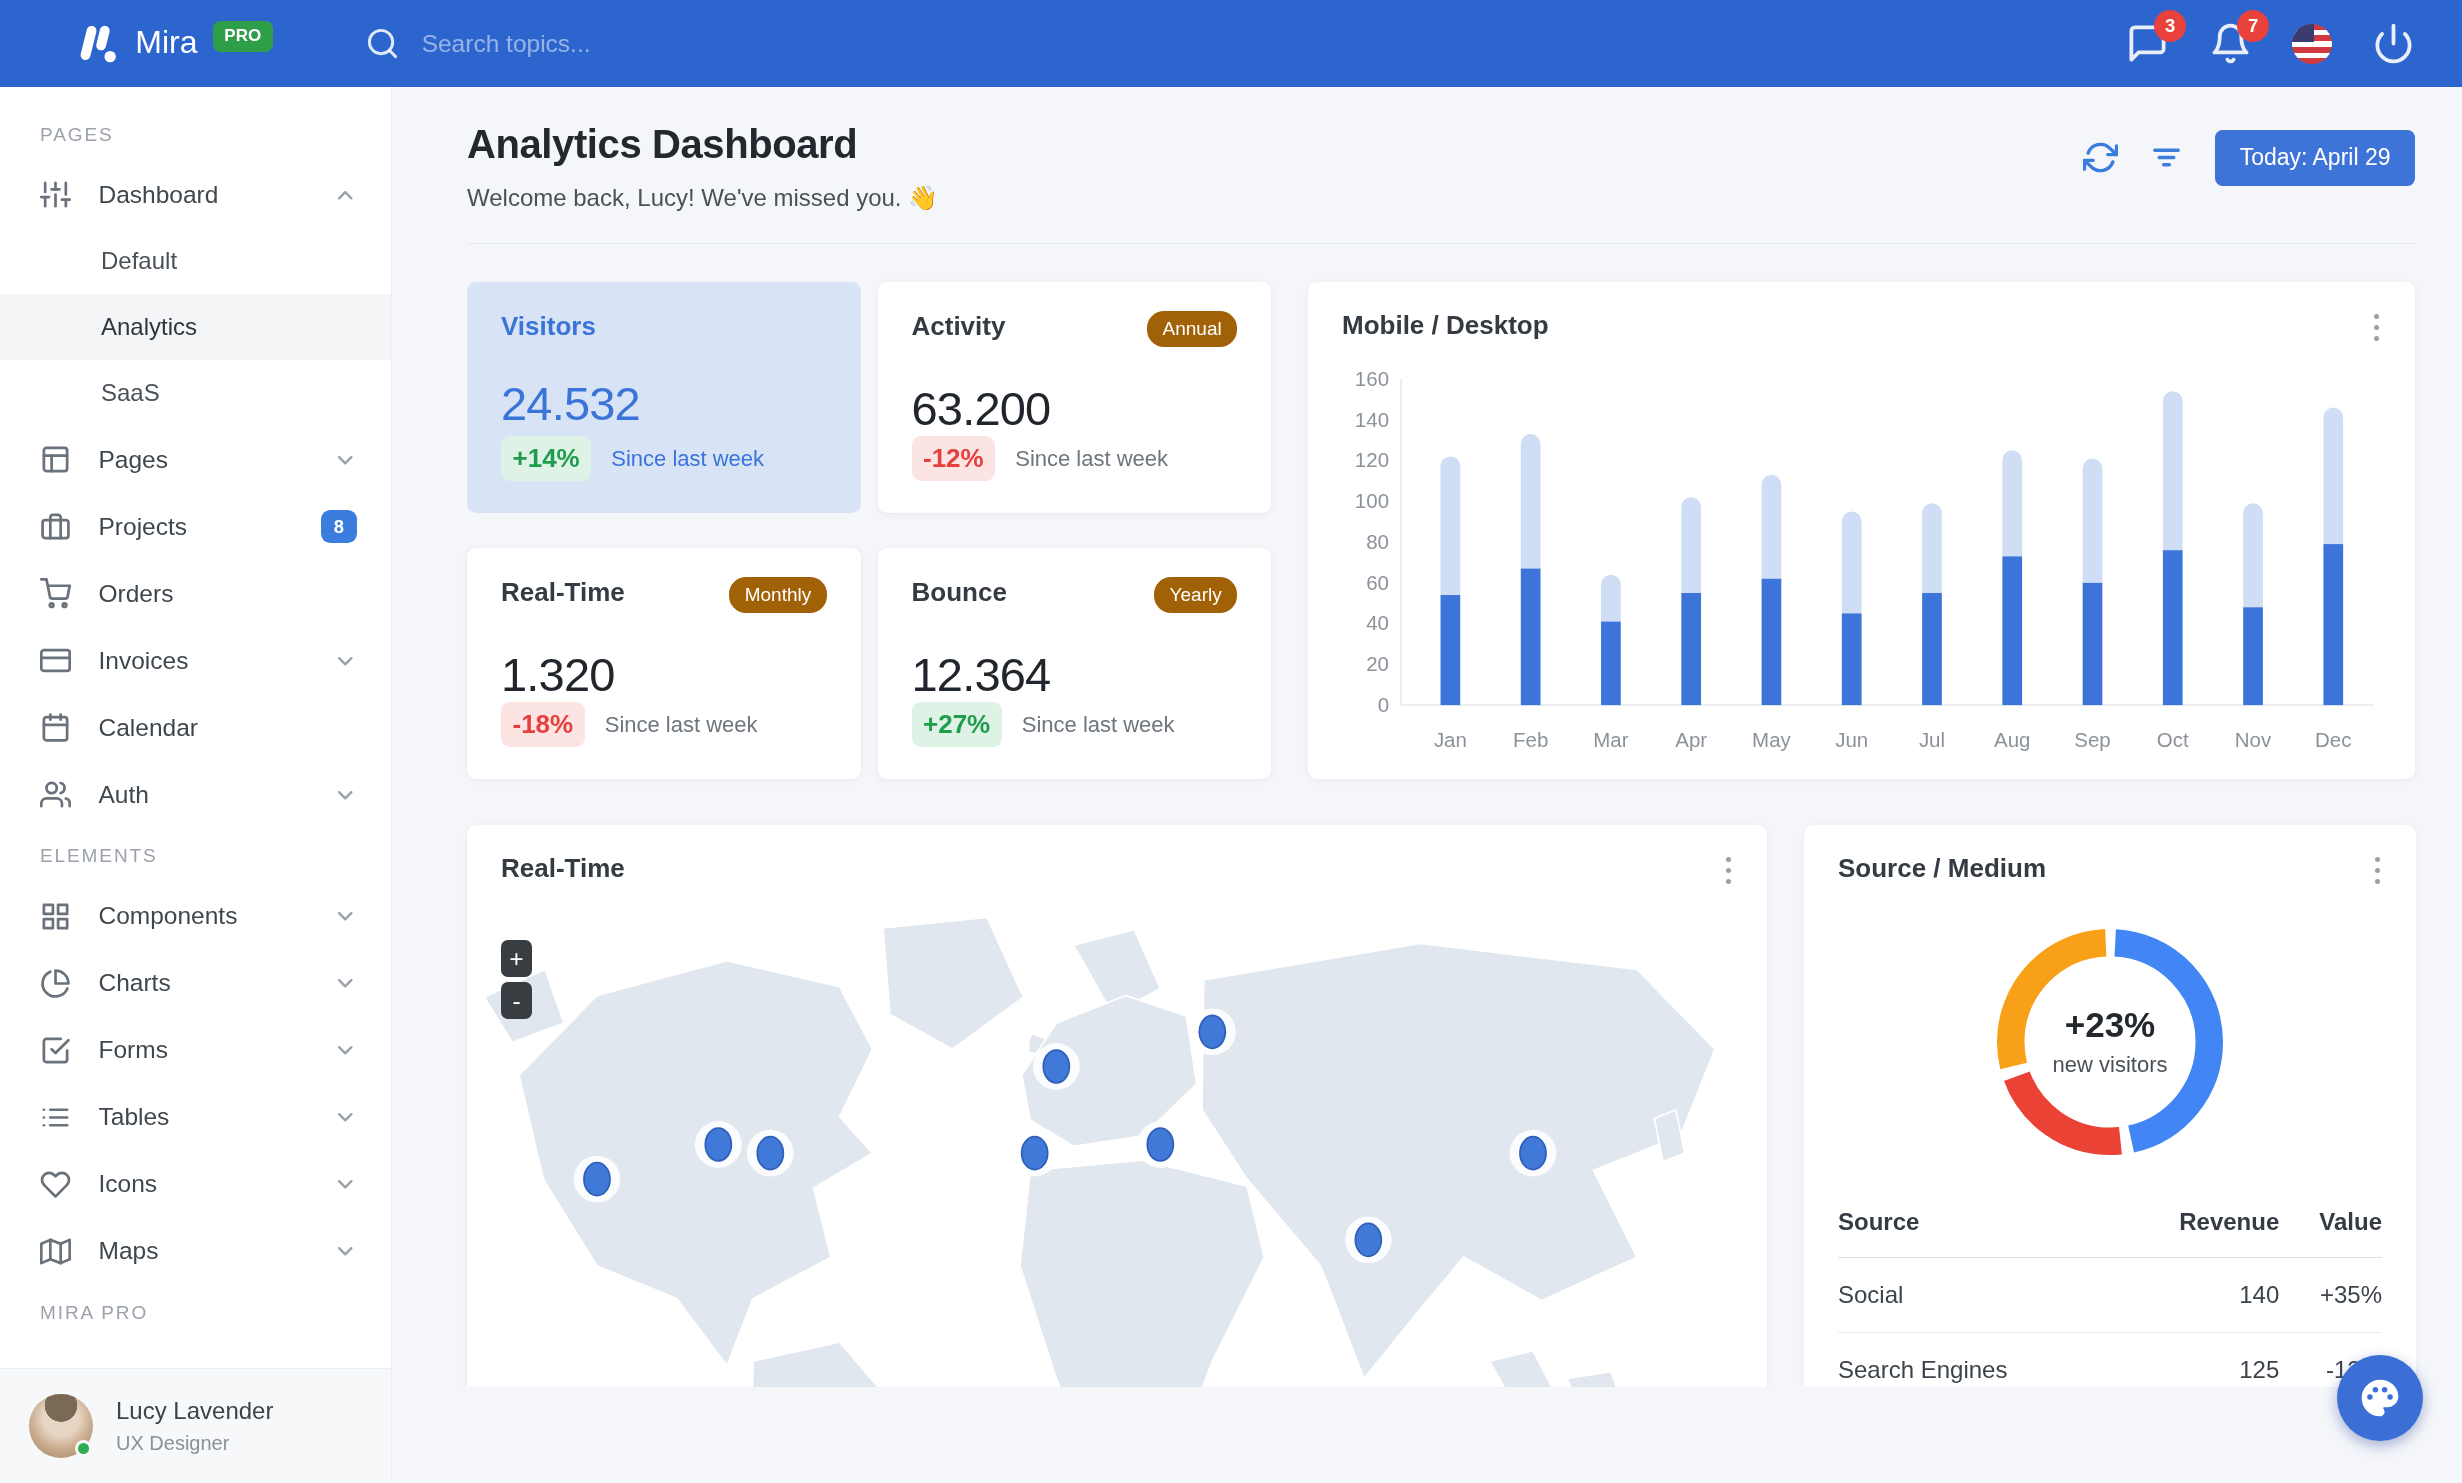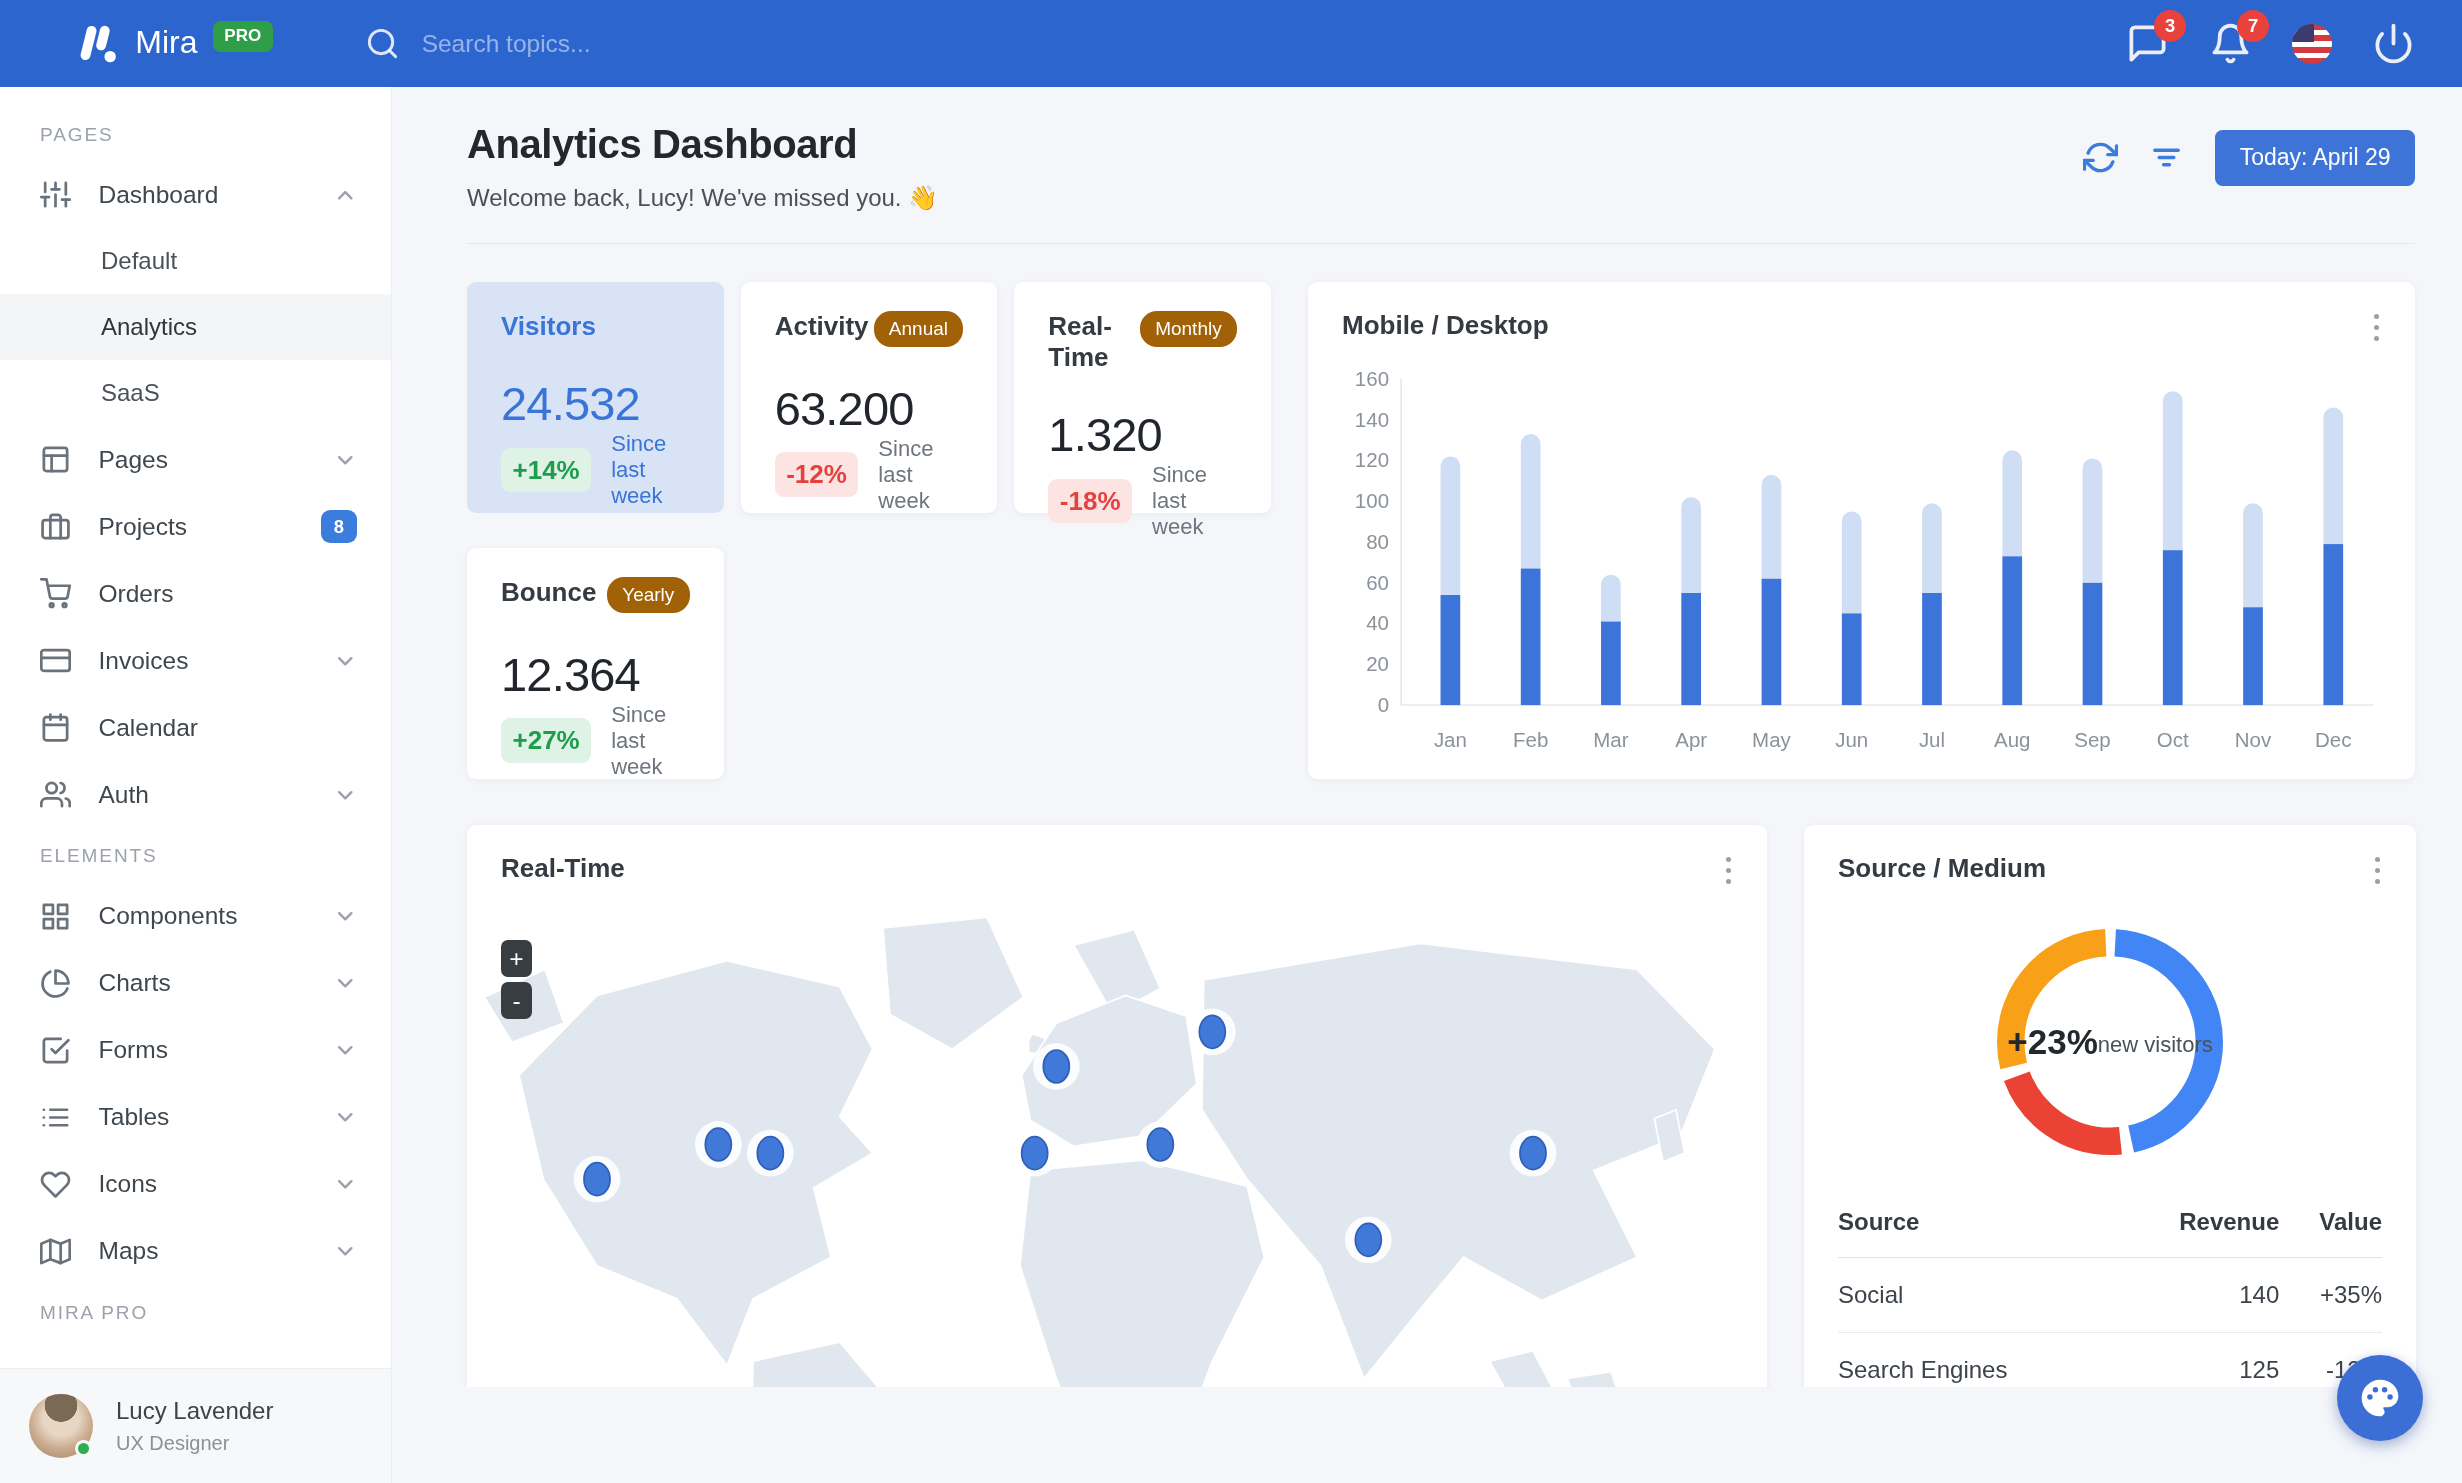--- a/index.html
+++ b/index.html
@@ -53,21 +53,21 @@
   .page-head{display:flex;align-items:flex-start}
   .page-title{font-size:40px;font-weight:700;color:#23282e;letter-spacing:-0.4px}
   .page-sub{font-size:24px;color:#4a5158;margin-top:17px}
   .head-actions{margin-left:auto;display:flex;align-items:center;gap:31px;margin-top:7.6px}
   .act-ic{width:35px;height:35px;color:#3b7ddd;cursor:pointer}
   .act-ic svg{width:35px;height:35px;stroke-width:2.3}
   .today-btn{background:#3e74d8;color:#fff;font-size:23px;font-weight:500;padding:14.5px 24.5px;border-radius:7.6px;border:none;cursor:pointer;font-family:inherit}
   .head-divider{border-bottom:1.5px solid #e5e8ec;margin-top:31px}
 
   .content{margin-top:38px;display:grid;grid-template-columns:804px 1107px;gap:37px}
-  .stats-grid{display:grid;grid-template-columns:1fr 1fr 1fr;grid-template-rows:231px 231px;gap:35px 17px}
+  .stats-grid{display:grid;grid-template-columns:1fr 1fr;grid-template-rows:231px 231px;gap:35px 17px}
   .card{background:#fff;border-radius:9.2px;box-shadow:0 1.5px 7.6px rgba(30,40,60,.05);position:relative}
   .stat-card{padding:29px 34px;display:flex;flex-direction:column}
   .stat-head{display:flex;justify-content:space-between;align-items:flex-start}
   .stat-title{font-size:26px;font-weight:600;color:#343b42}
   .pill{background:#a16207;color:#fff;font-size:19px;padding:6.9px 15.3px;border-radius:17px}
   .stat-value{font-size:47px;color:#21262c;margin-top:34px;letter-spacing:-0.8px}
   .stat-foot{margin-top:auto;display:flex;align-items:center;gap:20px;font-size:22px;color:#6d757e;padding-bottom:3.1px}
   .delta{font-size:26px;font-weight:600;padding:6.9px 11.5px;border-radius:9px}
   .delta.up{color:#1f9d4d;background:#def2e6}
   .delta.down{color:#e5413e;background:#fce4e3}
@@ -83,21 +83,21 @@
 
   .row2{margin-top:46px;display:grid;grid-template-columns:1300px 612px;gap:37px}
   .map-card{height:711px;padding:27.5px 34px;overflow:hidden}
   .map-wrap{position:absolute;left:0;right:0;top:84px;bottom:0}
   .map-wrap svg{width:100%;height:100%}
   .map-zoom{position:absolute;left:34px;top:115px;display:flex;flex-direction:column;gap:5.4px;z-index:5}
   .zbtn{width:31px;height:37px;background:#383d42;color:#fff;border-radius:6.9px;border:none;font-size:24.5px;line-height:34px;text-align:center;cursor:pointer;font-family:inherit}
 
   .source-card{height:711px;padding:27.5px 34px;overflow:hidden}
   .donut-wrap{display:flex;justify-content:center;margin-top:32px;position:relative}
-  .donut-center{position:absolute;top:0;left:0;right:0;height:252px;display:flex;flex-direction:row;align-items:center;justify-content:center;pointer-events:none}
+  .donut-center{position:absolute;top:0;left:0;right:0;height:252px;display:flex;flex-direction:column;align-items:center;justify-content:center;pointer-events:none}
   .donut-val{font-size:35px;font-weight:600;color:#23282e}
   .donut-sub{font-size:22px;color:#4a5158;margin-top:7.6px}
   table.src{width:100%;border-collapse:collapse;margin-top:40px}
   table.src th{font-size:24px;font-weight:600;color:#343b42;text-align:left;padding:0 0 21.4px 0;border-bottom:1.5px solid #dfe3e8}
   table.src th.r,table.src td.r{text-align:right}
   table.src td{font-size:24px;color:#3c434a;padding:23px 0;border-bottom:0.8px solid #e8ebef}
   td.v-up{color:#2aa353}td.v-down{color:#e5413e}
 
   .fab{position:fixed;left:2337px;top:1355px;width:86px;height:86px;border-radius:50%;background:#3b6fd6;
     box-shadow:0 4.6px 13.8px rgba(40,70,150,.4);display:flex;align-items:center;justify-content:center;cursor:pointer;z-index:60}

